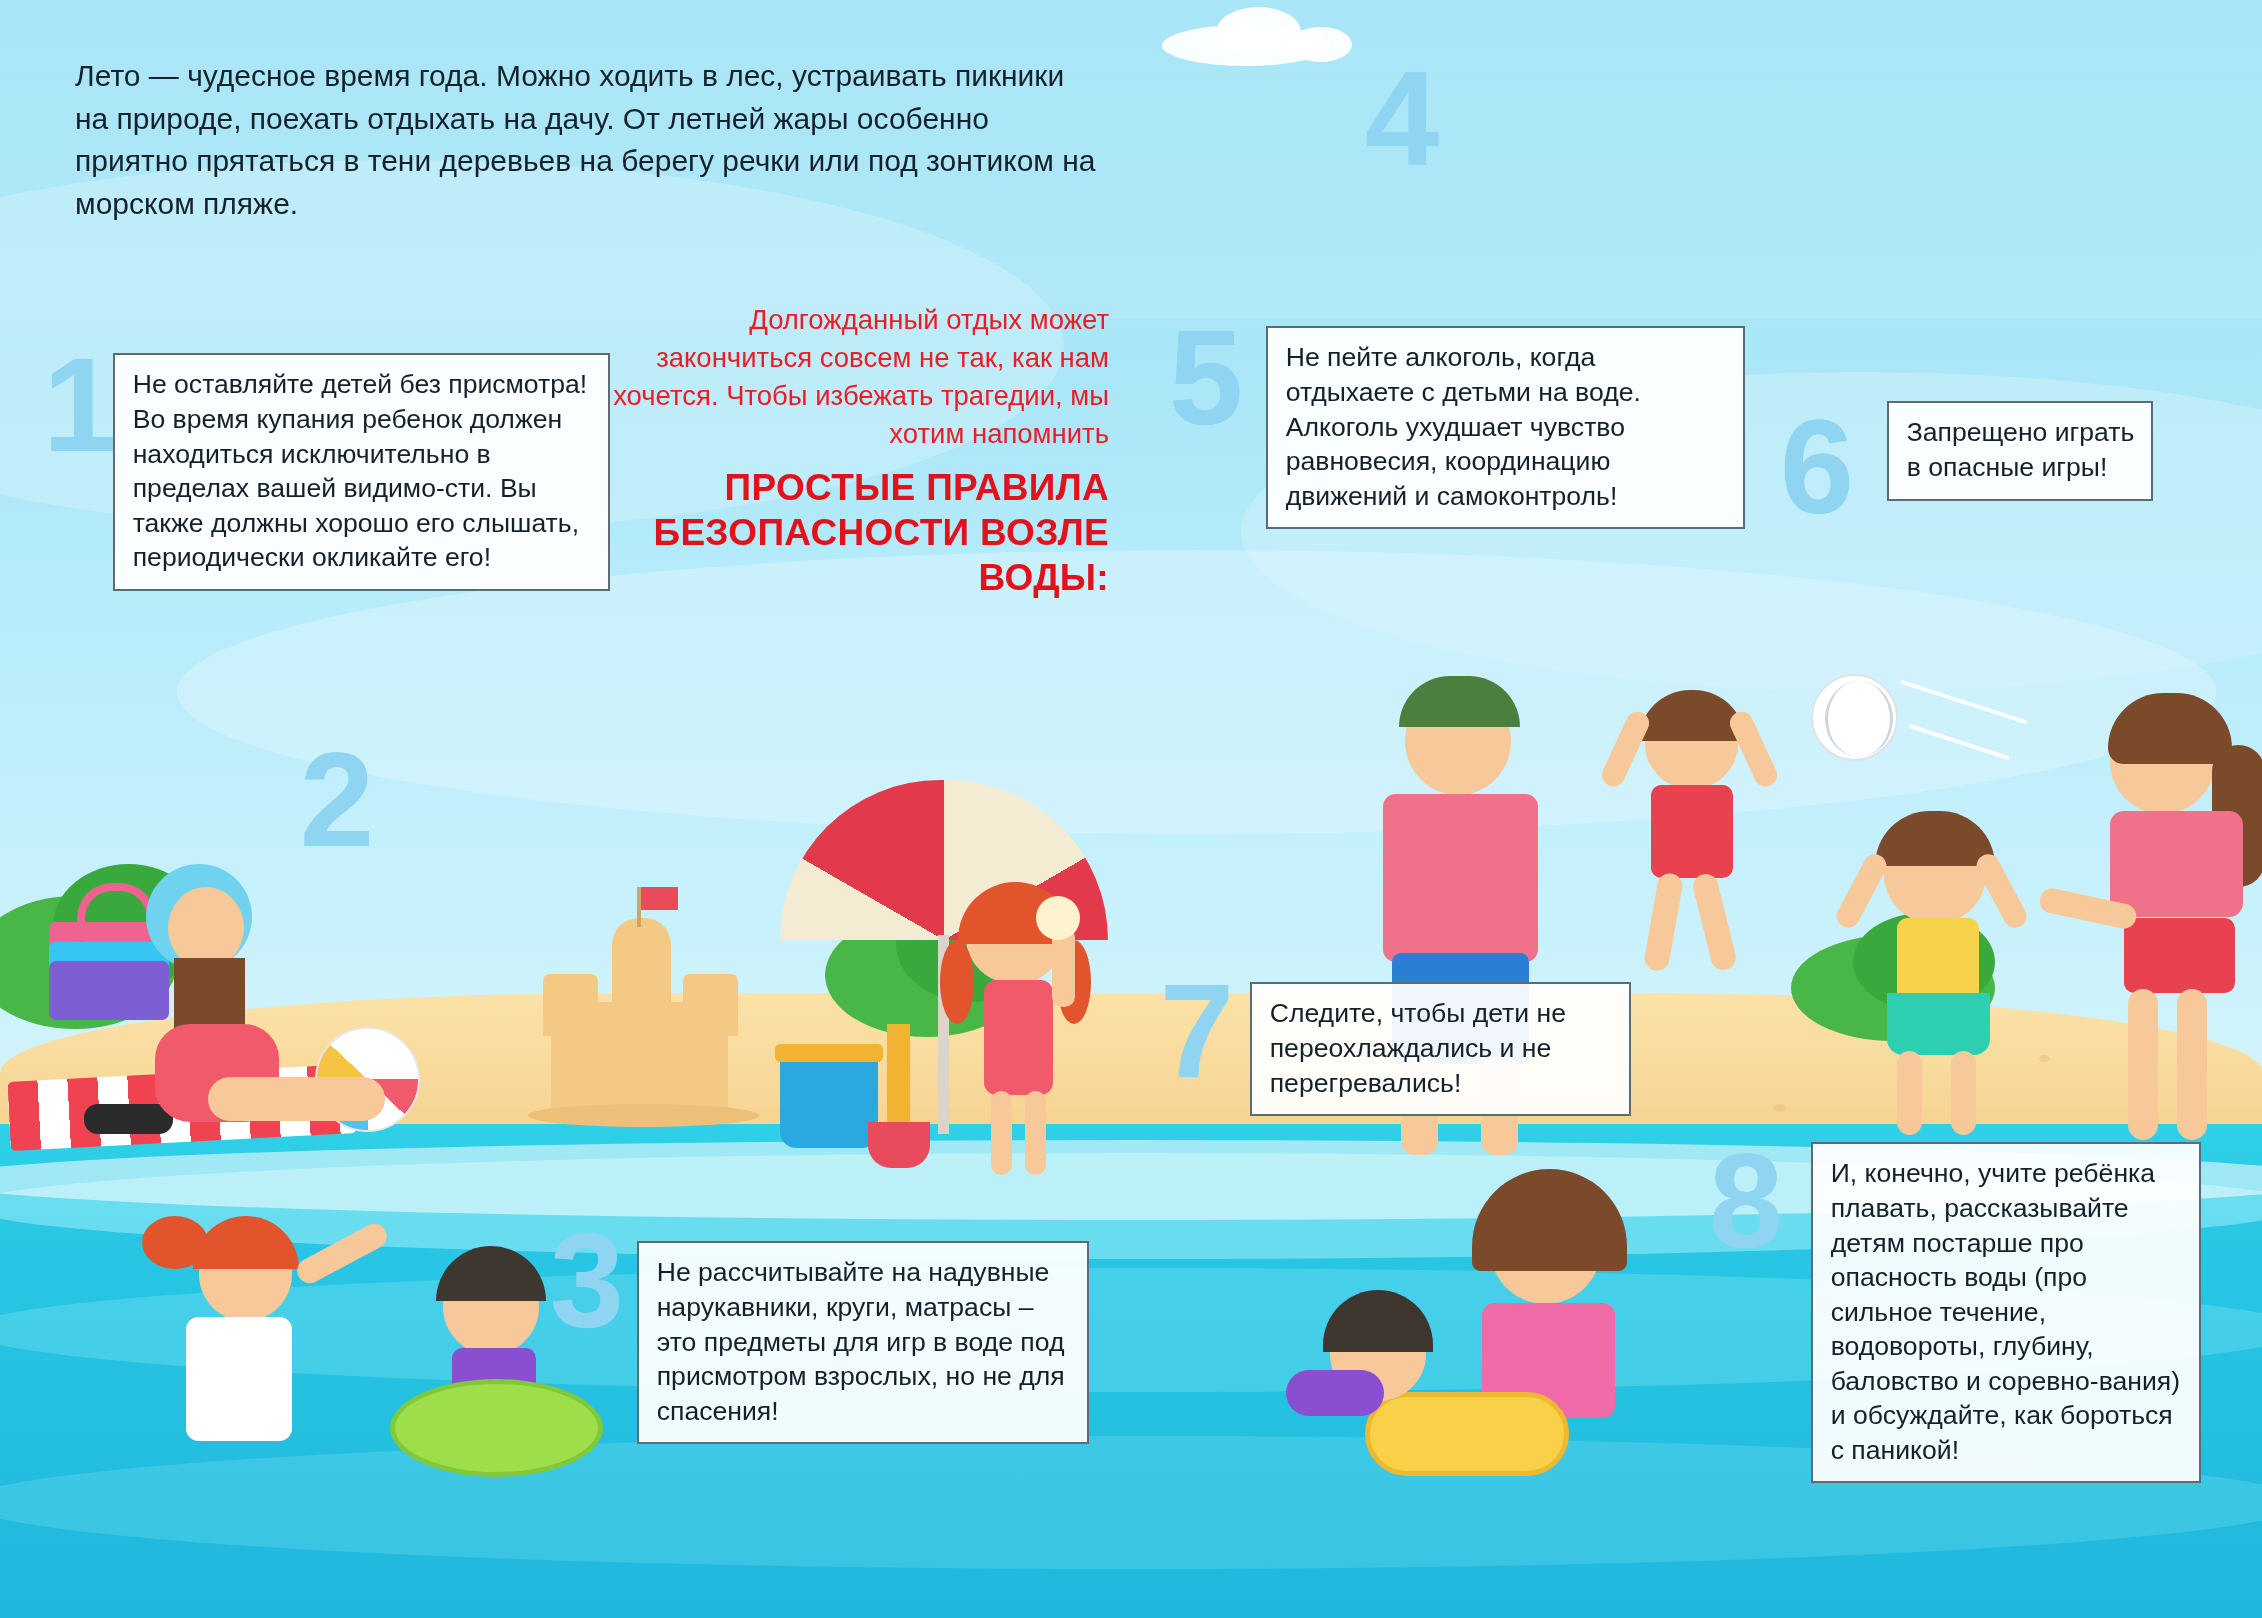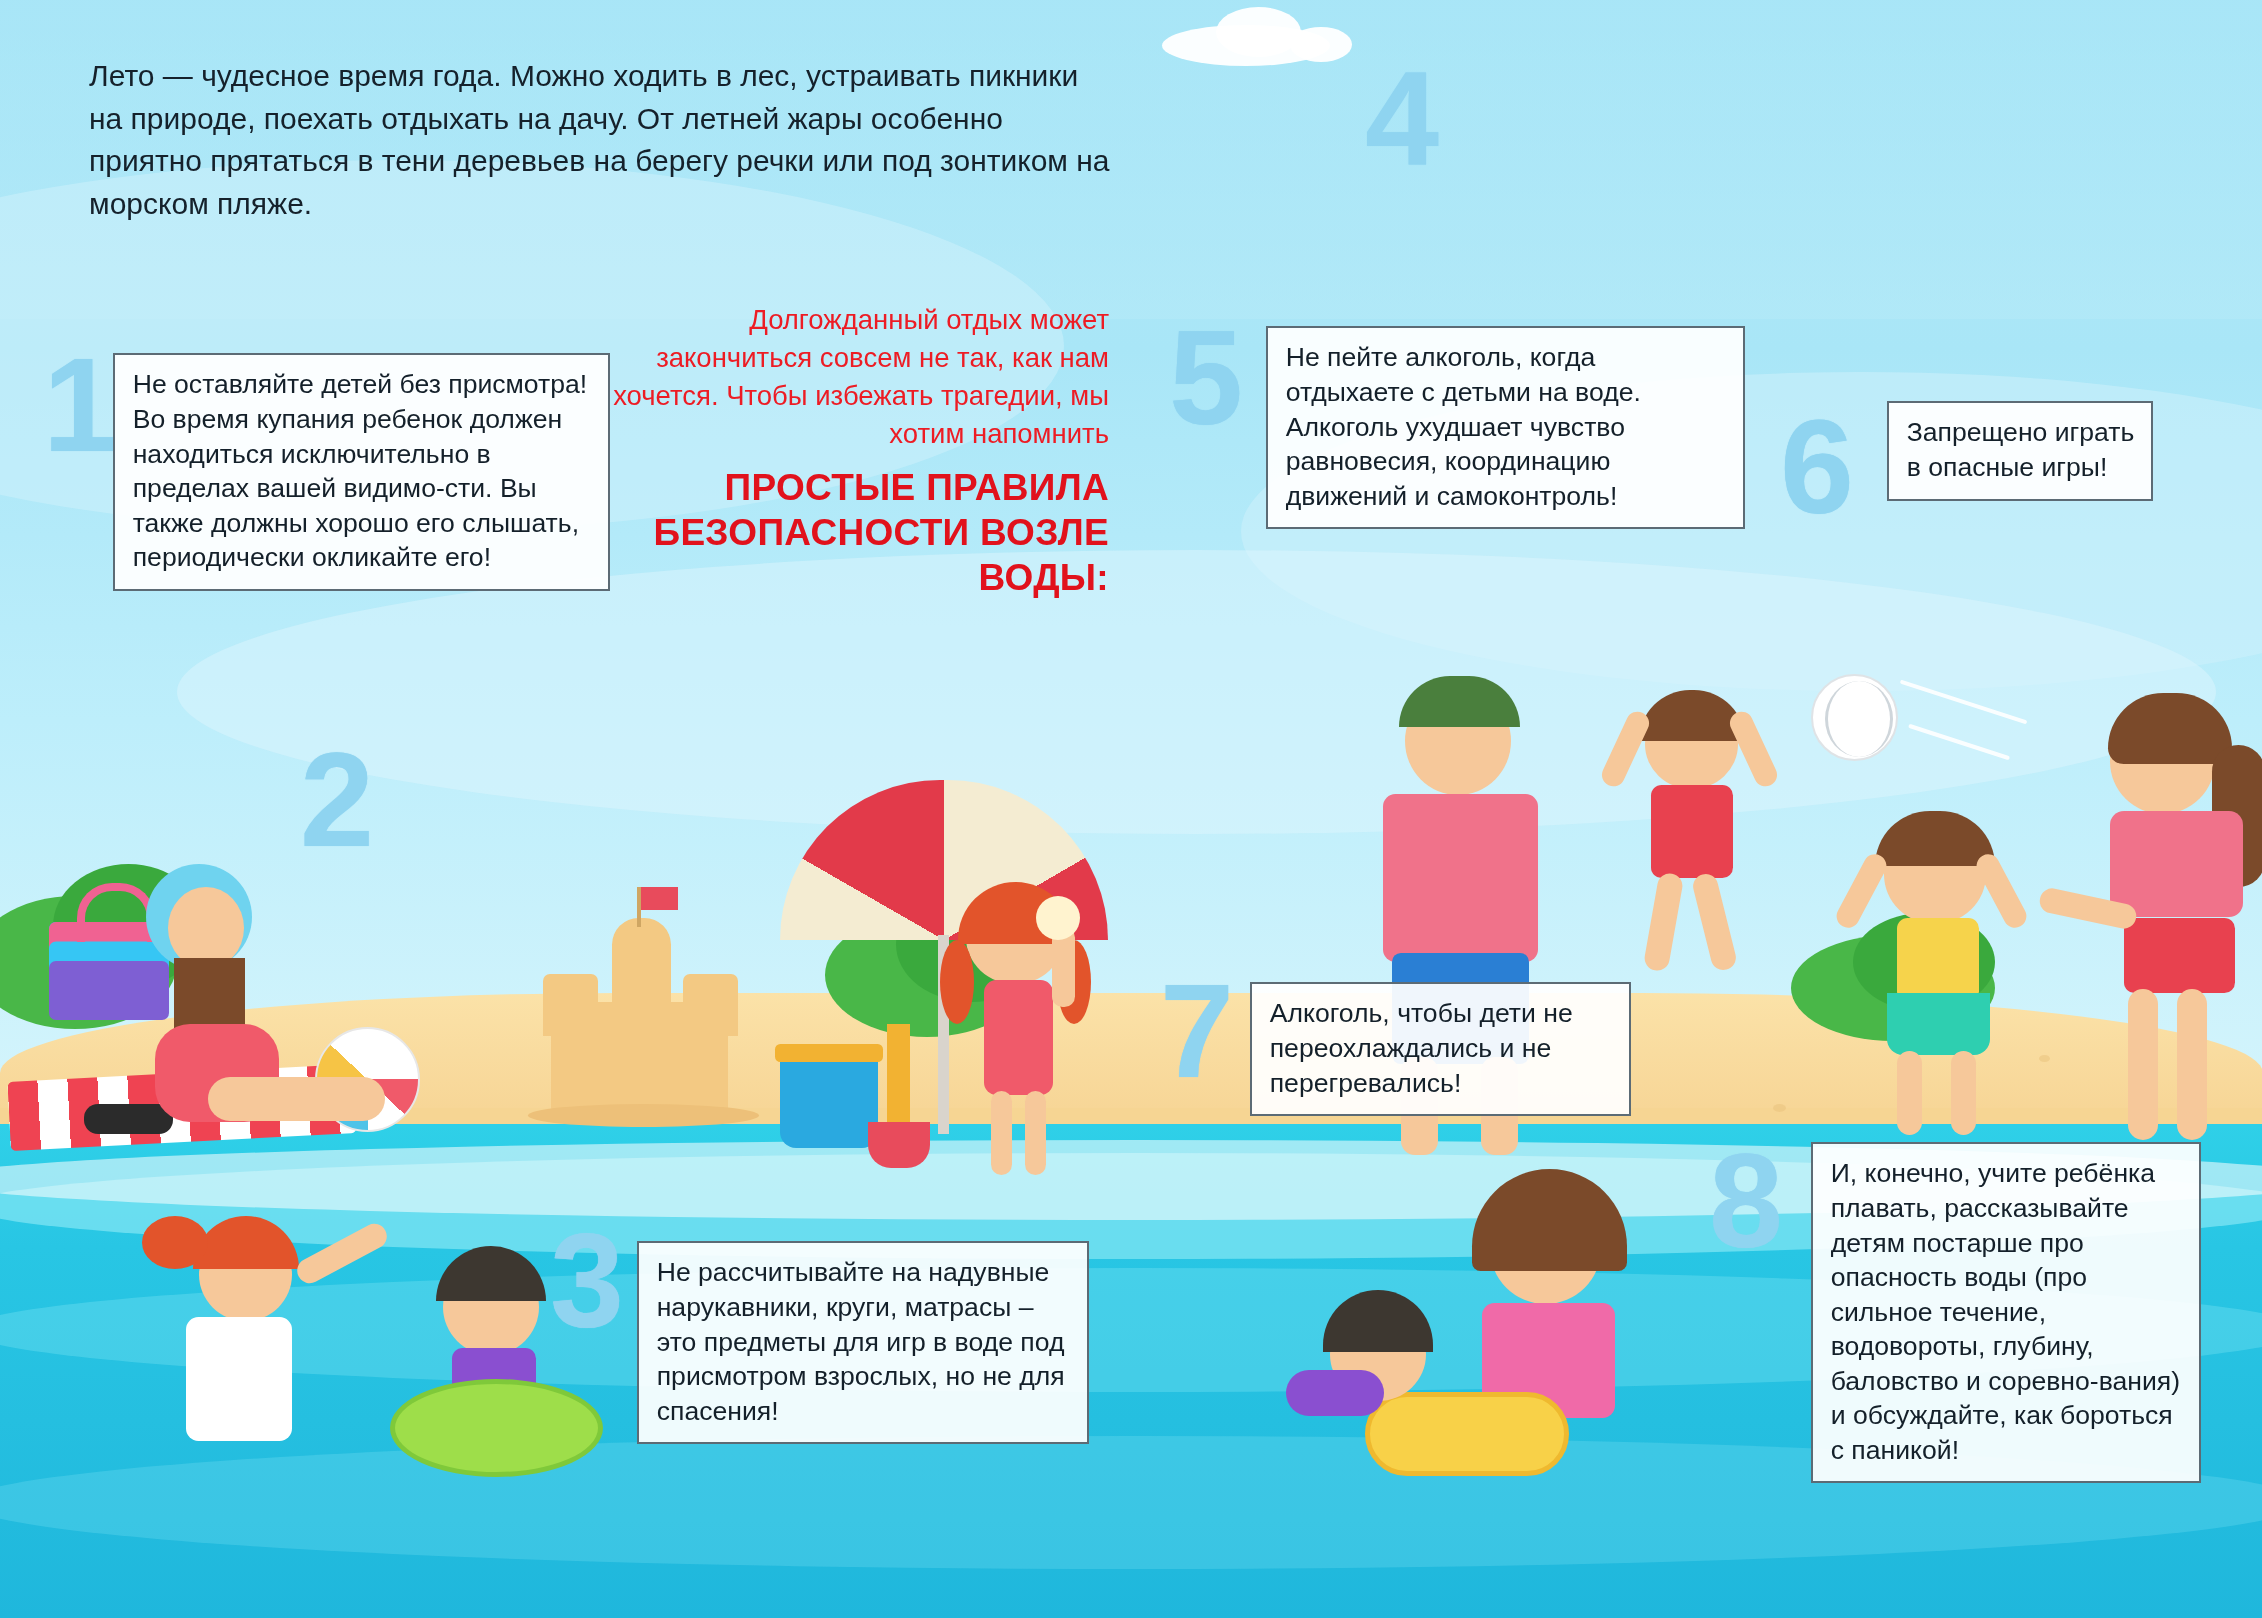--- a/index.html
+++ b/index.html
@@ -121,21 +121,21 @@
 
   .person { position:absolute; }
   .skin { background:#f6c89a; }
   .circle { border-radius:50%; }
   .hair-brown{background:#7b4a2a;}
   .hair-red{background:#e2542b;}
   .hair-dark{background:#3d3730;}
 
   
   .intro {
-    position:absolute; left:89px; top:55px; width:1029px;
+    position:absolute; left:75px; top:55px; width:1029px;
     font-size:30px; line-height:1.42; color:#15212b;
   }
   .center-lead {
     position:absolute; left:612px; top:301px; width:497px;
     text-align:right; color:#ed1c24; font-size:27.5px; line-height:1.38;
   }
   .center-lead .big {
     display:block; margin-top:12.4px; font-weight:bold; font-size:37px; line-height:1.22;
     color:#e1121c; letter-spacing:0.3px;
   }
@@ -327,21 +327,21 @@
     <span>Не пейте алкоголь, когда отдыхаете с детьми на воде. Алкоголь ухудшает чувство равновесия, координацию движений и самоконтроль!</span>
   </div>
 
   <div class="num" style="left:1780px; top:401px;">6</div>
   <div class="tip" style="left:1887px; top:401px; width:266px;">
     <span>Запрещено играть в опасные игры!</span>
   </div>
 
   <div class="num" style="left:1160px; top:965px;">7</div>
   <div class="tip" style="left:1250px; top:982px; width:381px;">
-    <span>Алкоголь, чтобы дети не переохлаждались и не перегревались!</span>
+    <span>Следите, чтобы дети не переохлаждались и не перегревались!</span>
   </div>
 
   <div class="num" style="left:1709px; top:1135px;">8</div>
   <div class="tip" style="left:1811px; top:1142px; width:390px;">
     <span>И, конечно, учите ребёнка плавать, рассказывайте детям постарше про опасность воды (про сильное течение, водовороты, глубину, баловство и соревно-вания) и обсуждайте, как бороться с паникой!</span>
   </div>
 
 </div>
 
 

